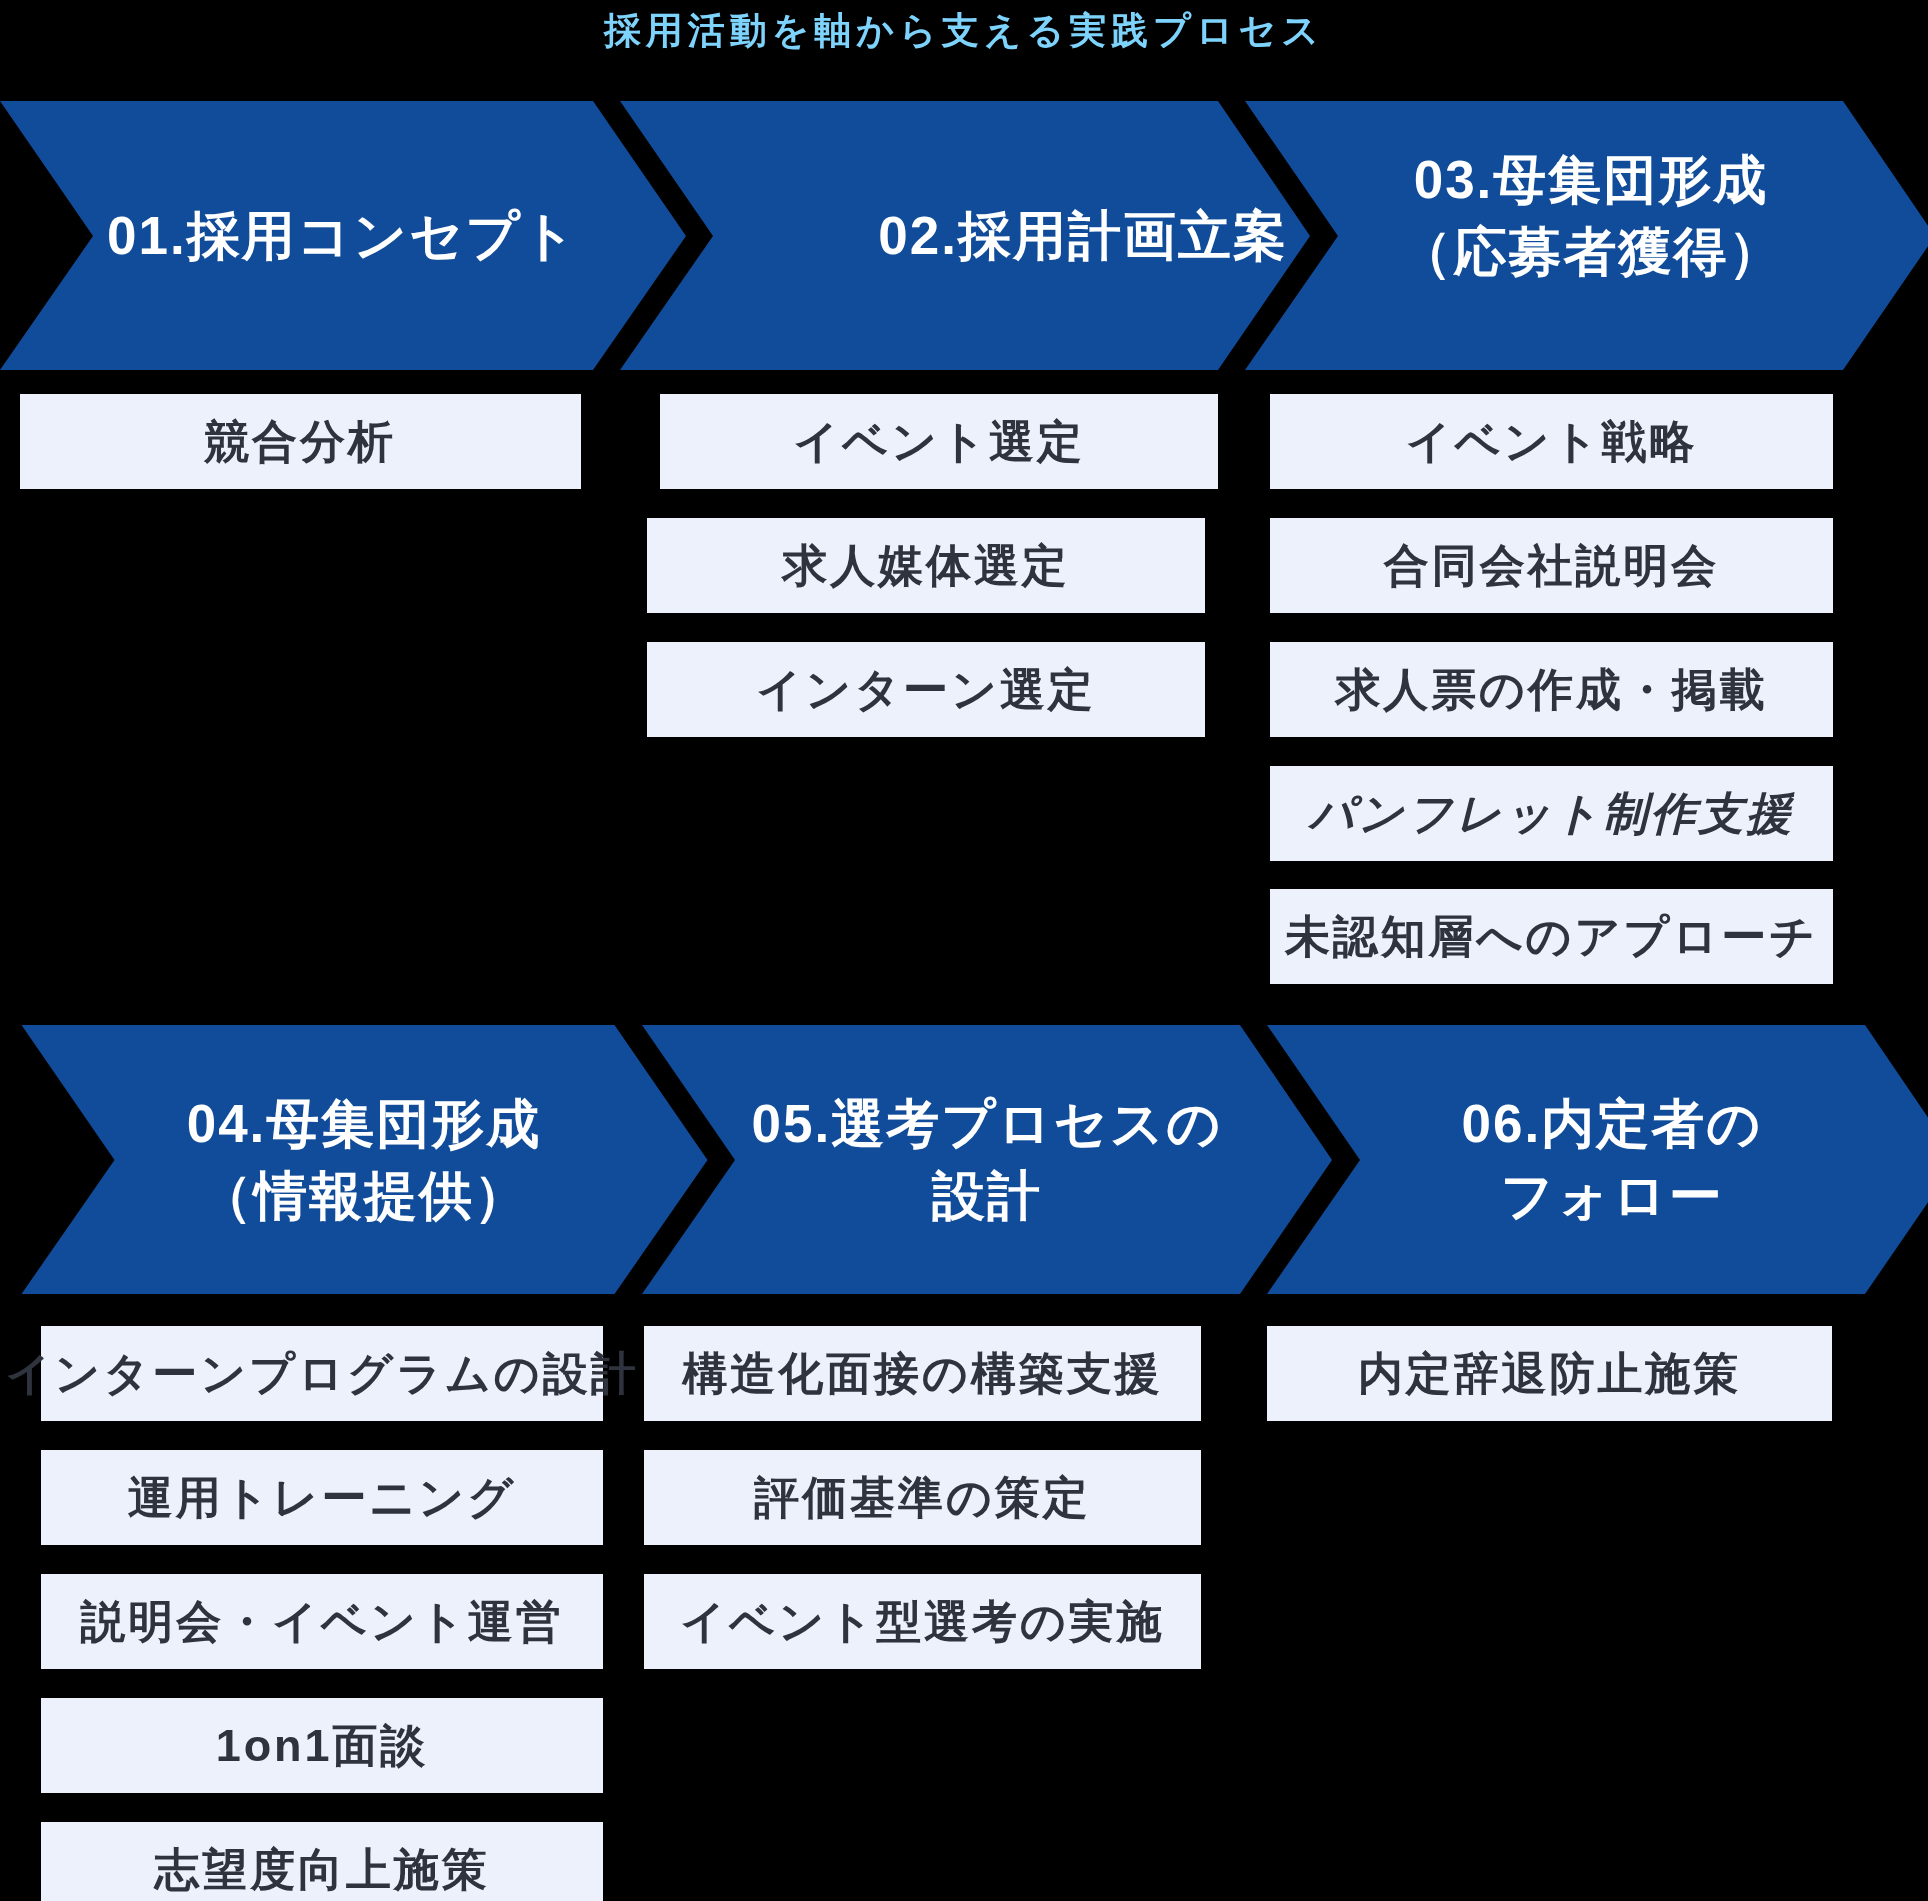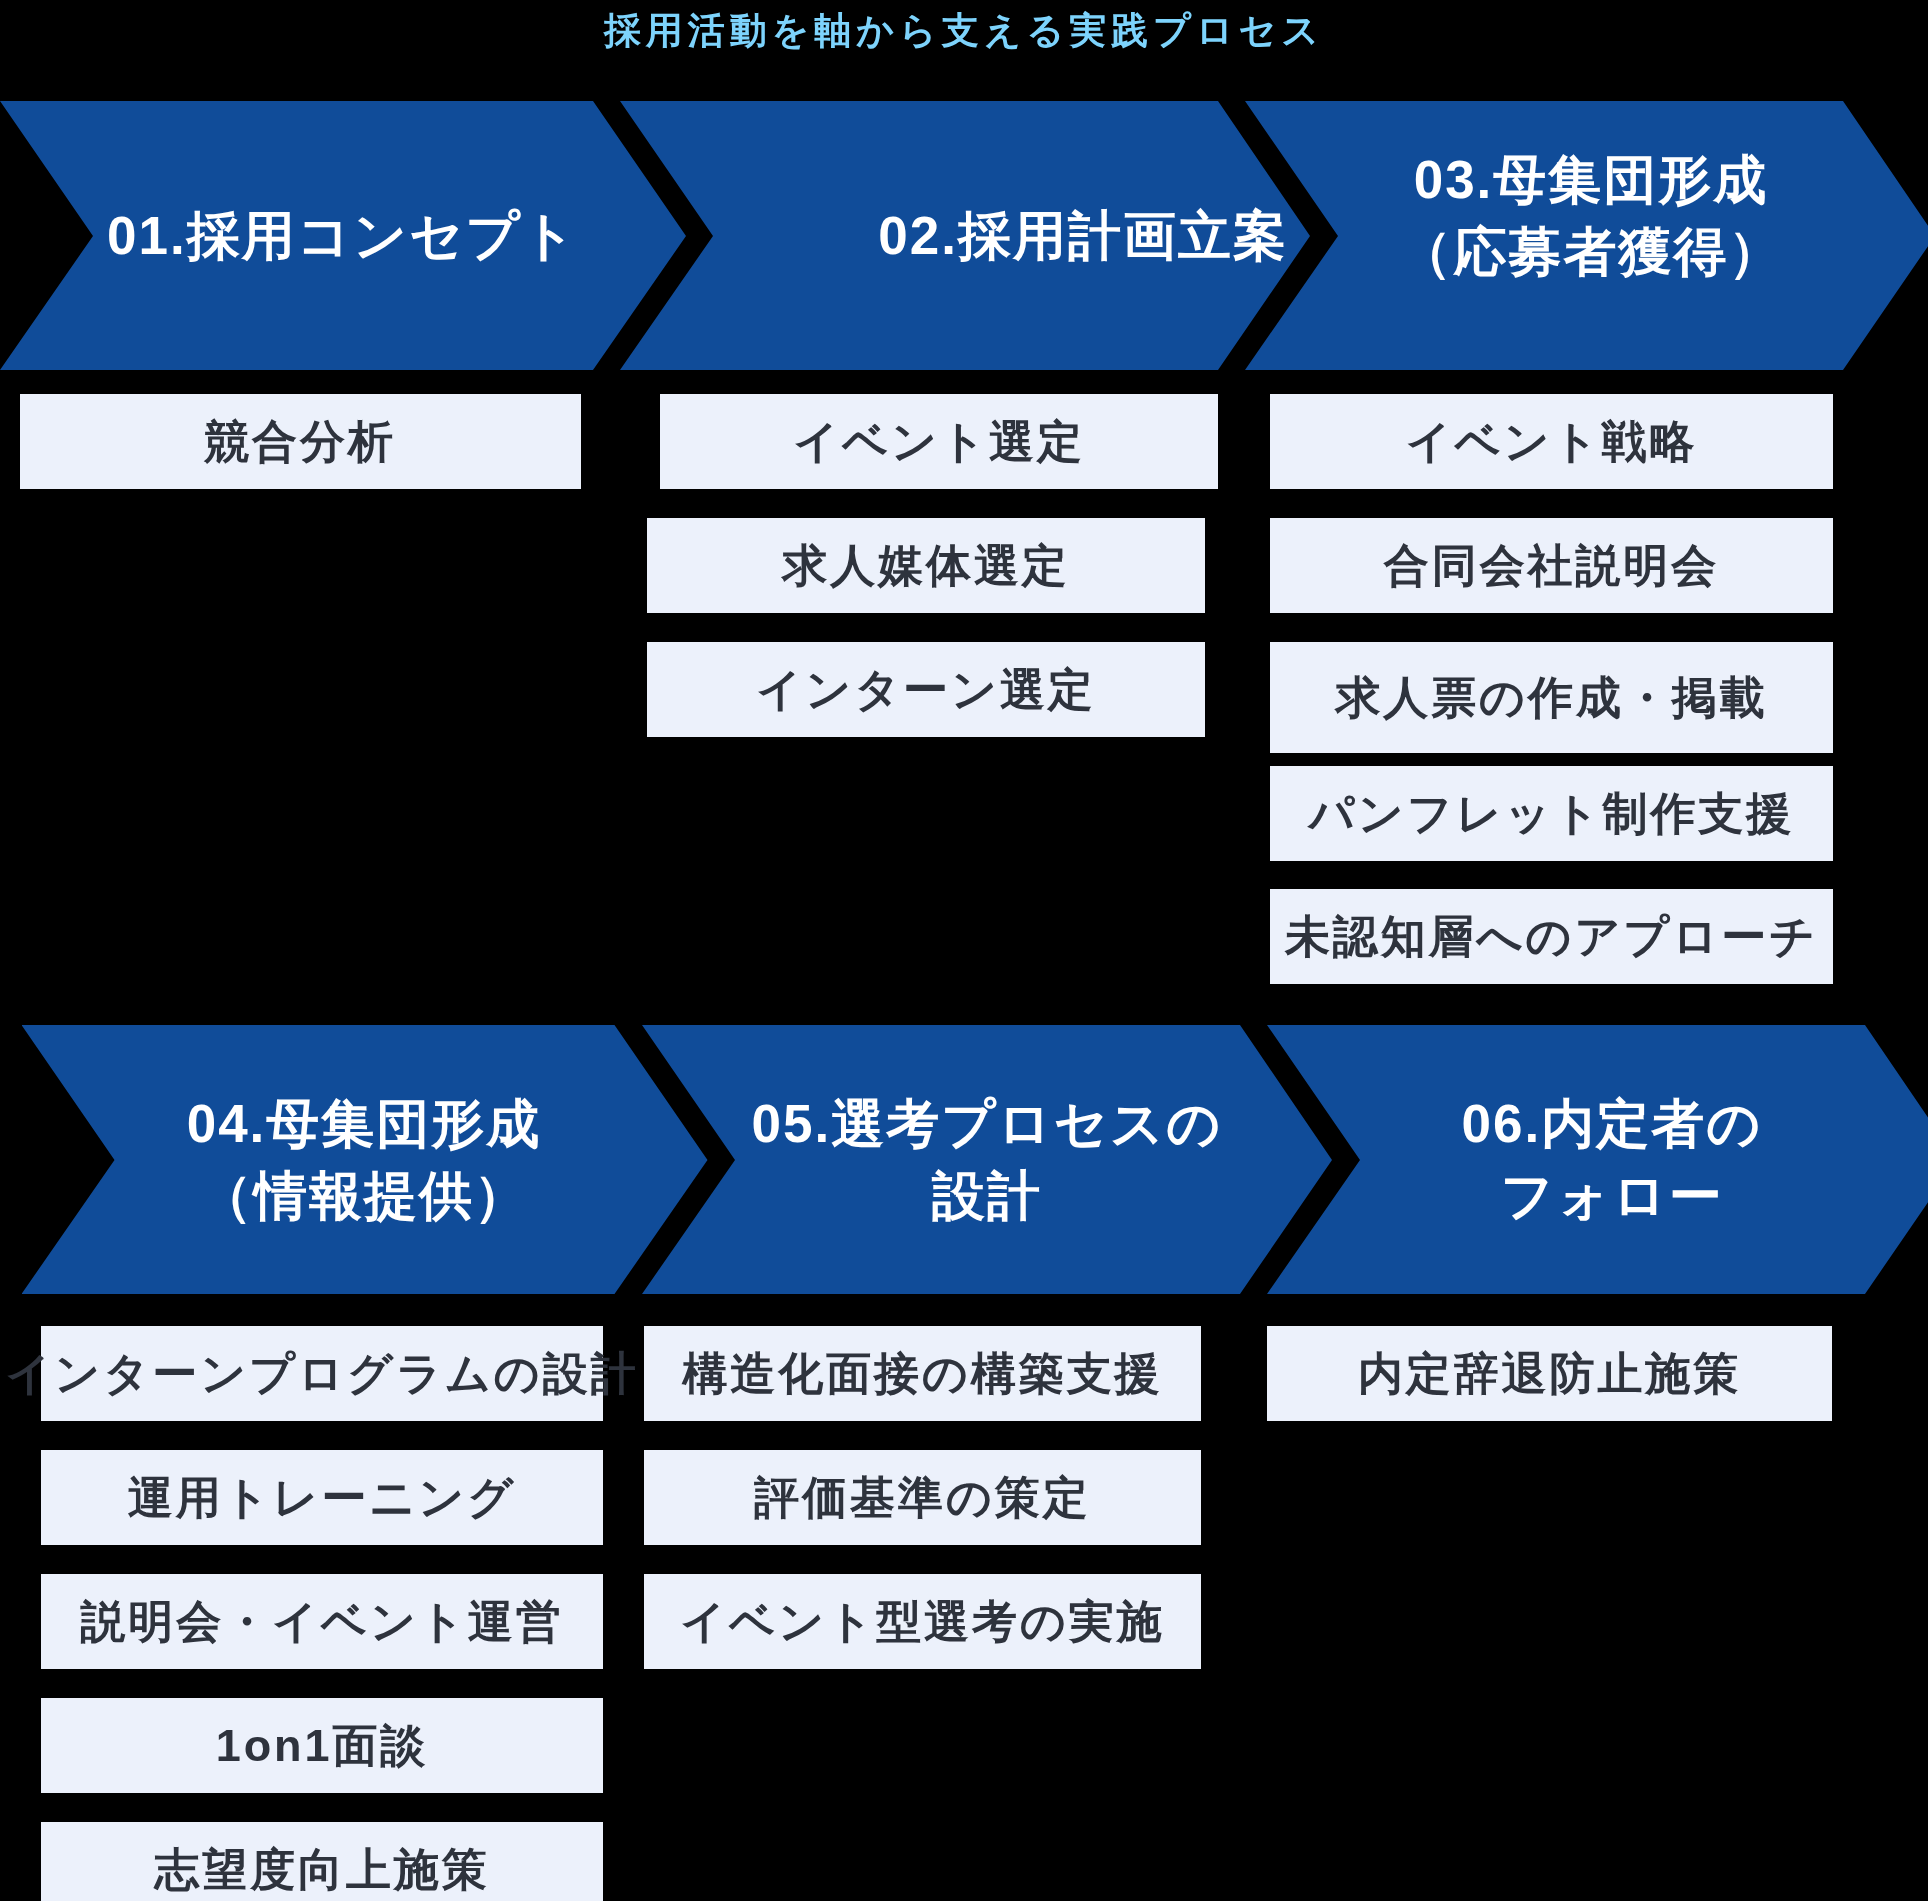--- a/index.html
+++ b/index.html
@@ -70,22 +70,22 @@
     <div class="process-item" style="left: 647px; top: 394px; width: 558px; height: 95px; margin-left: 13px;">イベント選定</div>
     <div class="process-item" style="left: 647px; top: 518px; width: 558px; height: 95px;">求人媒体選定</div>
     <div class="process-item" style="left: 647px; top: 642px; width: 558px; height: 95px;">インターン選定</div>
     <div class="arrow" style="left: 1245px; top: 101px; width: 690px; height: 269px; clip-path: polygon(0px 0px, 598px 0px, 690px 135px, 598px 269px, 0px 269px, 93px 135px);"></div>
     <div class="arrow-header" style="left: 1269px; top: 101px; width: 644px; height: 230px;">
       <div>03.母集団形成</div>
       <div>（応募者獲得）</div>
     </div>
     <div class="process-item" style="left: 1270px; top: 394px; width: 563px; height: 95px;">イベント戦略</div>
     <div class="process-item" style="left: 1270px; top: 518px; width: 563px; height: 95px;">合同会社説明会</div>
-    <div class="process-item" style="left: 1270px; top: 642px; width: 563px; height: 111px;">求人票の作成・掲載</div>
-    <div class="process-item" style="left: 1270px; top: 766px; width: 563px; height: 95px;">パンフレット制作支援</div>
+    <div class="process-item" style="left: 1270px; top: 642px; width: 563px; height: 95px;">求人票の作成・掲載</div>
+    <div class="process-item" style="left: 1270px; top: 766px; width: 563px; height: 95px; font-style: italic;">パンフレット制作支援</div>
     <div class="process-item" style="left: 1270px; top: 889px; width: 563px; height: 95px;">未認知層へのアプローチ</div>
     <div class="arrow" style="left: 21.5px; top: 1025px; width: 686px; height: 269px; clip-path: polygon(0px 0px, 593px 0px, 686px 135px, 593px 269px, 0px 269px, 93px 135px);"></div>
     <div class="arrow-header" style="left: 42px; top: 1025px; width: 644px; height: 269px;">
       <div>04.母集団形成</div>
       <div>（情報提供）</div>
     </div>
     <div class="process-item" style="left: 41px; top: 1326px; width: 562px; height: 95px;">インターンプログラムの設計</div>
     <div class="process-item" style="left: 41px; top: 1450px; width: 562px; height: 95px;">運用トレーニング</div>
     <div class="process-item" style="left: 41px; top: 1574px; width: 562px; height: 95px;">説明会・イベント運営</div>
     <div class="process-item" style="left: 41px; top: 1698px; width: 562px; height: 95px;">1on1面談</div>

